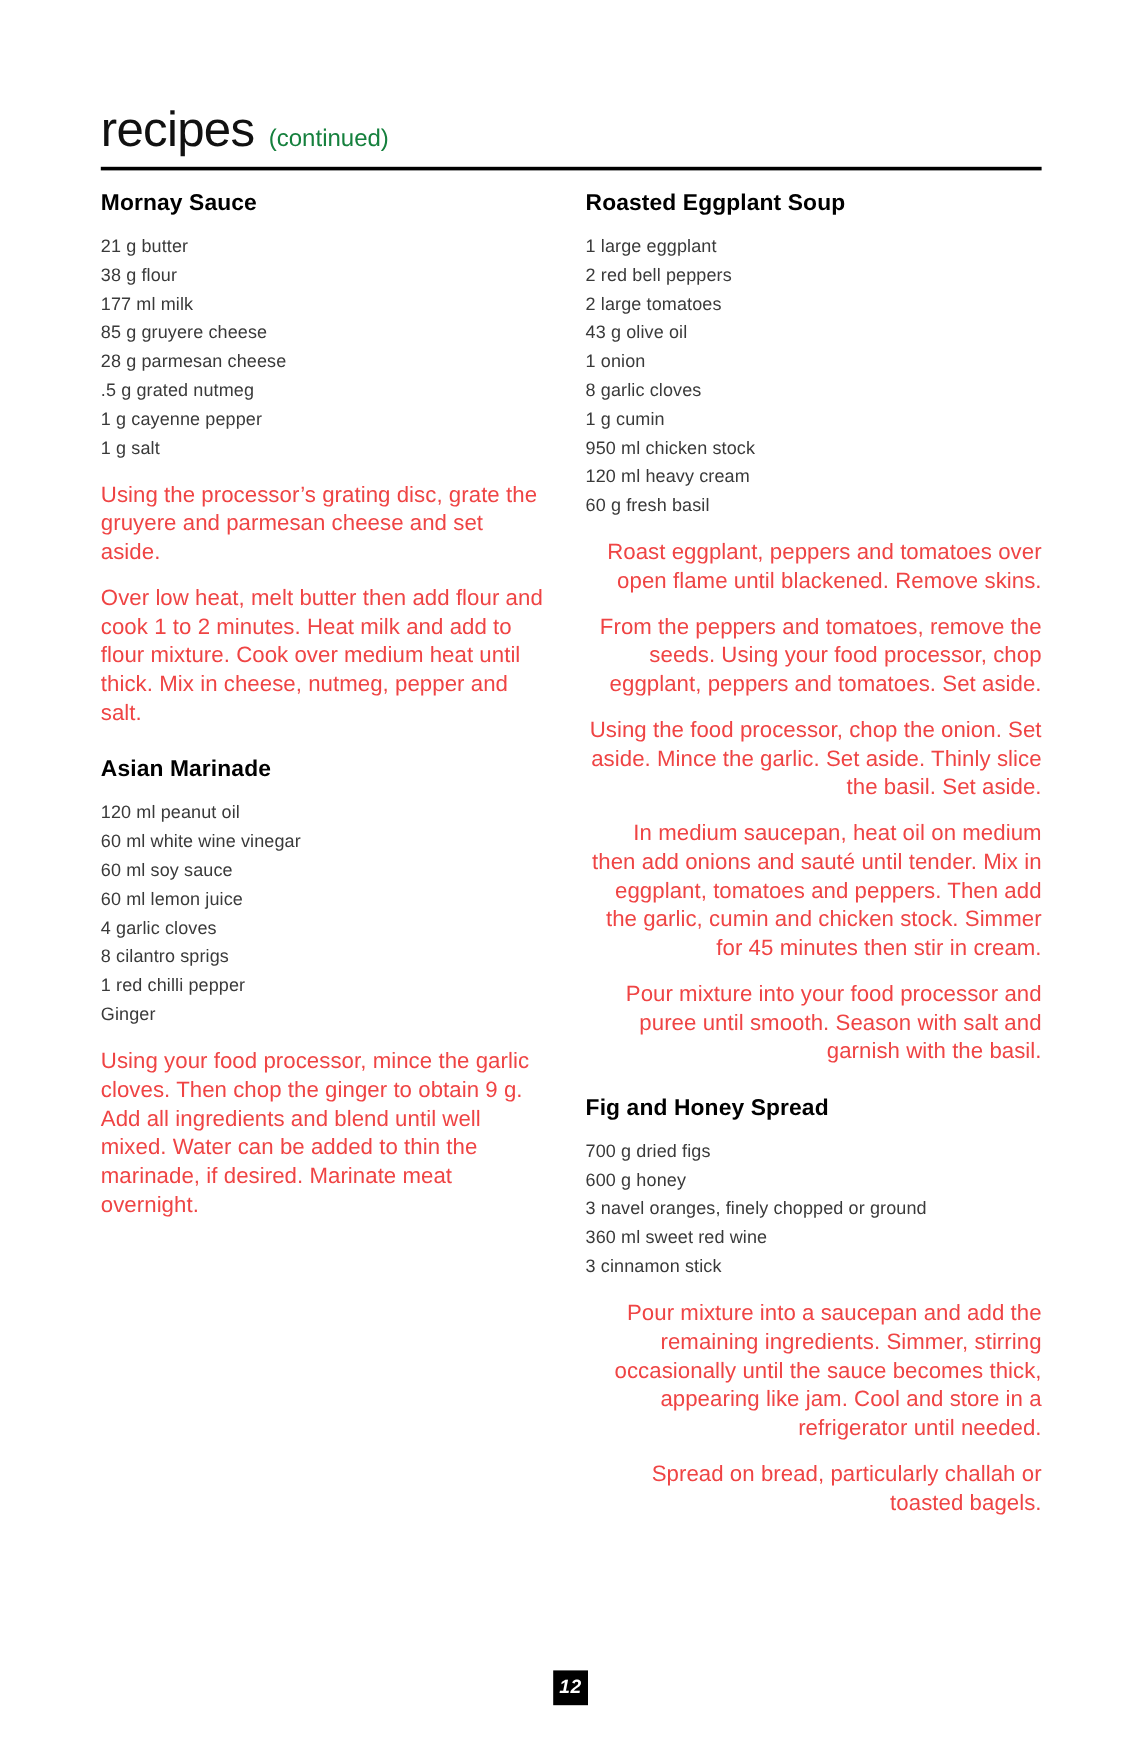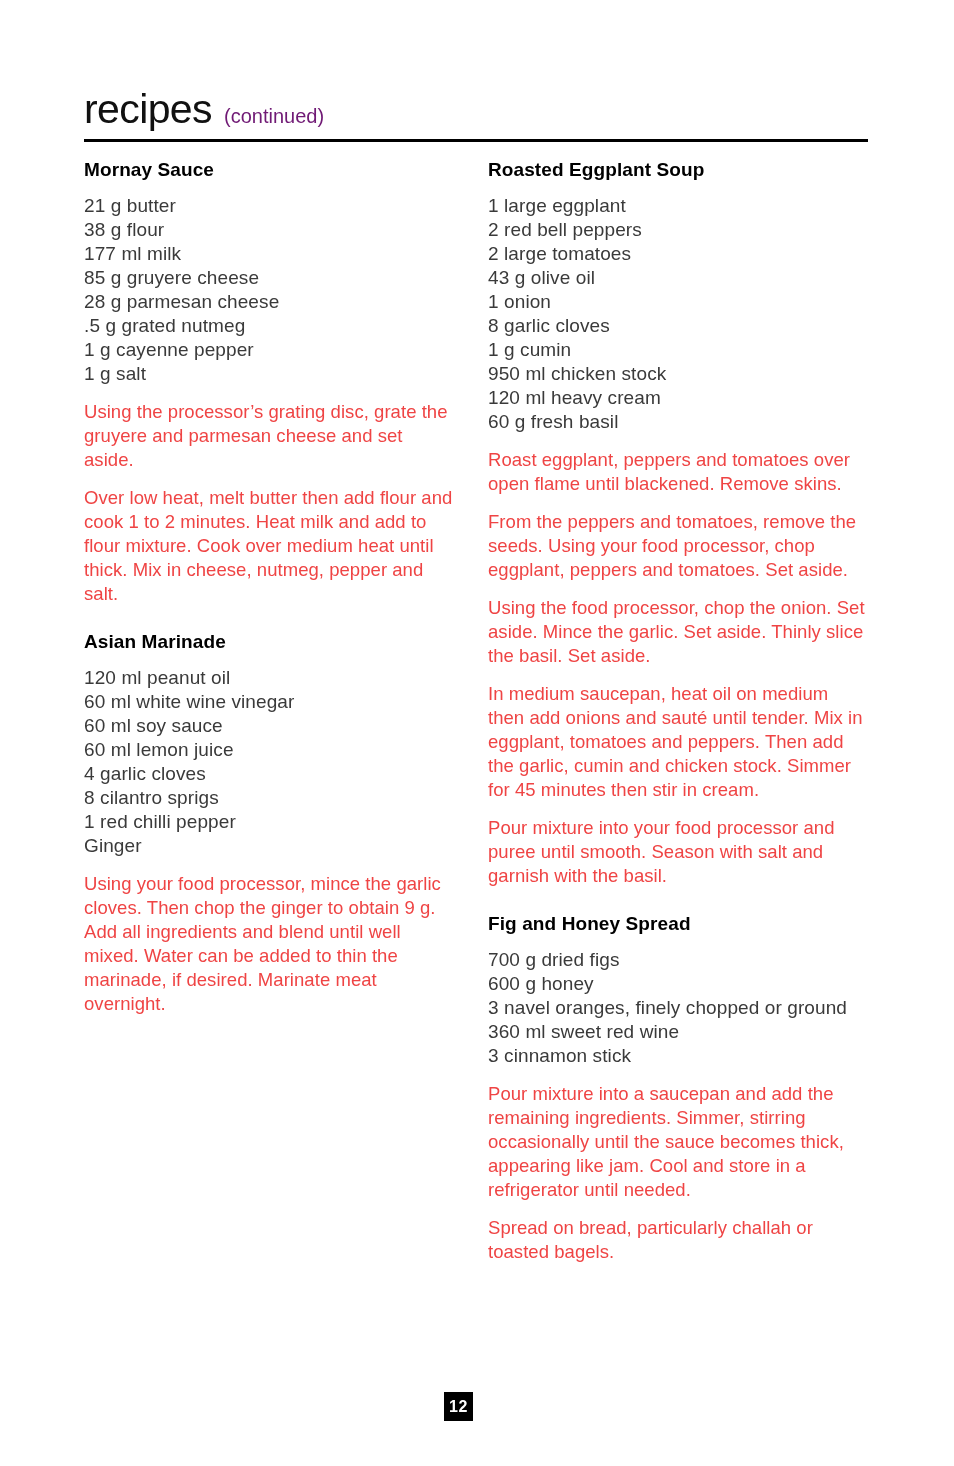--- a/index.html
+++ b/index.html
@@ -32,21 +32,21 @@
   .title-main {
     font-size: 41px;
     font-weight: 300;
     letter-spacing: -0.6px;
     color: #111111;
     line-height: 1;
   }
   .title-sub {
     font-size: 20px;
     font-weight: 400;
-    color: #701a75;
+    color: #15803d;
     letter-spacing: 0px;
     margin-top: 23px;
   }
   .header-rule {
     position: absolute;
     left: 84px;
     top: 139px;
     width: 784px;
     height: 3px;
     background: #000000;
@@ -77,57 +77,58 @@
     margin: 0 0 13px 0;
     line-height: 1.1;
   }
 
   .ingredients {
     list-style: none;
     margin: 0 0 14px 0;
     padding: 0;
   }
   .ingredients li {
-    font-size: 19px;
+    font-size: 15px;
     font-weight: 300;
     color: #3a3a3a;
     line-height: 24px;
     letter-spacing: 0.1px;
     white-space: nowrap;
   }
 
   .step {
     font-size: 18.5px;
     font-weight: 300;
     color: #ef4444;
     line-height: 24px;
     letter-spacing: 0.05px;
     margin: 0 0 14px 0;
   }
   .step:last-child { margin-bottom: 0; }
 
   
   .col-left .step { width: 372px; }
-  .col-right .step { width: 380px; }
+  .col-right .step { width: 380px; text-align: right; }
 
   
   .page-badge {
     position: absolute;
-    left: 444px;
+    left: 461px;
     top: 1392px;
     width: 29px;
     height: 29px;
     background: #000000;
     color: #ffffff;
     font-size: 16px;
     font-weight: 700;
     display: flex;
     align-items: center;
     justify-content: center;
     letter-spacing: 0.5px;
+    font-style: italic;
   }
 </style>
 </head>
 <body>
 
 <div class="page">
 
   <div class="header">
     <div class="header-line">
       <span class="title-main">recipes</span>

